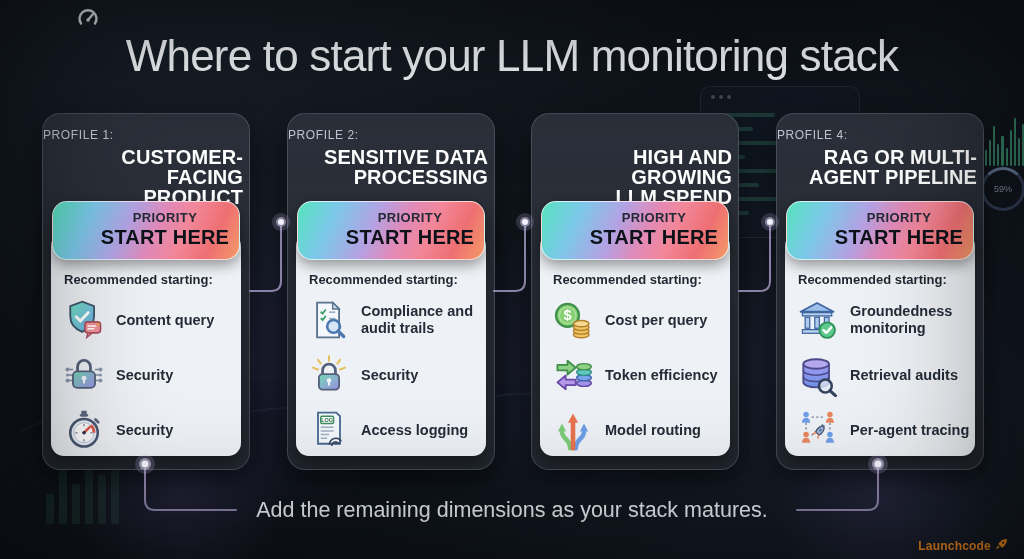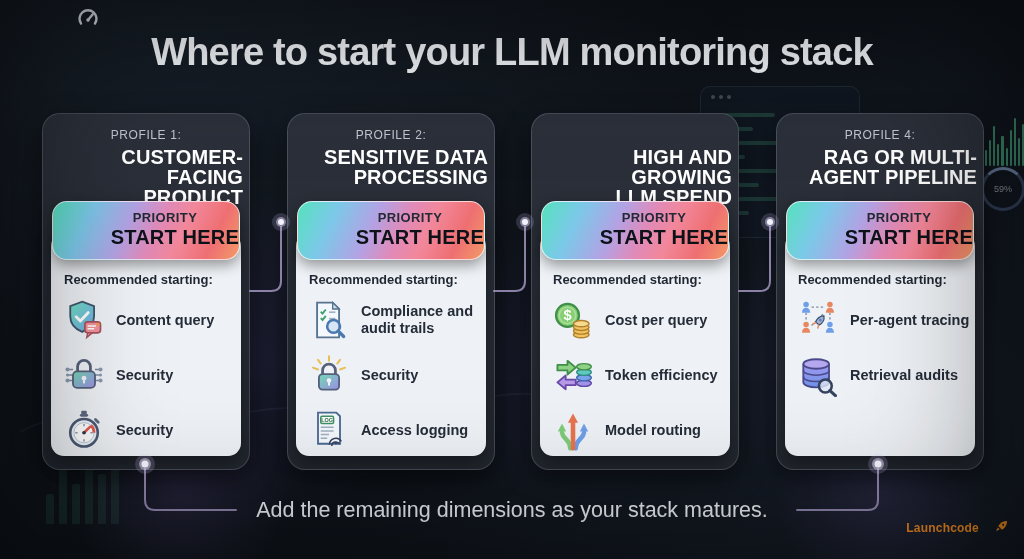--- a/index.html
+++ b/index.html
@@ -9,21 +9,21 @@
     background:
       radial-gradient(900px 520px at 18% 8%, #161d26 0%, rgba(22,29,38,0) 60%),
       radial-gradient(800px 500px at 86% 82%, #151b25 0%, rgba(21,27,37,0) 60%),
       linear-gradient(135deg,#121820,#0e1319 45%,#131a24);
   }
   .stage::after{content:"";position:absolute;inset:0;box-shadow:inset 0 0 150px rgba(0,0,0,.6);pointer-events:none;z-index:9;}
 
   .glow{position:absolute;border-radius:50%;pointer-events:none;z-index:0;}
 
   .title{position:absolute;top:31px;left:0;right:0;margin:0;text-align:center;
-    font-size:38px;font-weight:700;letter-spacing:-0.8px;color:#f2f5f9;z-index:2;}
+    font-size:44px;font-weight:400;letter-spacing:-0.8px;color:#f2f5f9;z-index:2;}
 
   
   .codewin{position:absolute;left:700px;top:86px;width:158px;height:150px;
     border:1px solid rgba(170,190,215,.10);border-radius:10px;background:rgba(18,26,36,.55);z-index:1;}
   .wdots{position:absolute;top:8px;left:10px;display:flex;gap:4px;}
   .wdots i{width:4px;height:4px;border-radius:50%;background:rgba(255,255,255,.22);}
   .codewin .dash{position:absolute;height:4px;border-radius:2px;background:rgba(84,200,150,.20);}
   .rbars{position:absolute;left:977px;top:112px;width:47px;height:54px;display:flex;align-items:flex-end;gap:2px;z-index:1;opacity:.65;}
   .rbars i{width:2.5px;background:#4fc08d;border-radius:1px;}
   .rbars i:nth-child(1){height:20px}.rbars i:nth-child(2){height:32px}.rbars i:nth-child(3){height:16px}
@@ -39,45 +39,45 @@
   .lbars i:nth-child(1){height:30px}.lbars i:nth-child(2){height:55px}.lbars i:nth-child(3){height:40px}
   .lbars i:nth-child(4){height:70px}.lbars i:nth-child(5){height:50px}.lbars i:nth-child(6){height:84px}
   .bgwave{position:absolute;inset:0;z-index:0;pointer-events:none;}
   .gauge-tl{position:absolute;left:77px;top:8px;z-index:2;opacity:.9;}
 
   
   .card{position:absolute;top:113px;width:206px;height:355px;z-index:2;
     background:linear-gradient(180deg,#2b303a,#232830);
     border:1px solid rgba(190,200,215,.22);border-radius:18px;
     box-shadow:0 10px 28px rgba(0,0,0,.45);}
-  .profile{position:absolute;top:14px;left:0;right:0;text-align:center;
+  .profile{position:absolute;top:14px;left:0;right:0;text-align:left;
     font-size:12px;letter-spacing:.6px;color:#c0c7d2;font-weight:500;}
   .ctitle{position:absolute;top:33px;left:6px;right:6px;text-align:right;
     font-size:20px;line-height:20px;font-weight:700;color:#ffffff;letter-spacing:.1px;}
   .badge{position:absolute;top:87px;left:50%;transform:translateX(-50%);width:148px;height:57px;
     border-radius:15px;text-align:center;z-index:3;
     background:linear-gradient(115deg,#55e2bd 0%,#7cc8e9 20%,#b3a2e4 40%,#e18ab8 55%,#f2879a 68%,#ee6f72 84%,#f39a67 100%);
     border:1.5px solid rgba(255,255,255,.7);box-shadow:0 5px 14px rgba(0,0,0,.4);padding-left:38px;}
   .badge .kicker{margin-top:8px;font-size:13px;font-weight:700;color:#232a36;letter-spacing:.4px;}
-  .badge .main{font-size:20px;font-weight:800;color:#0d1219;letter-spacing:.2px;margin-top:1px;text-align:right;}
+  .badge .main{font-size:20px;font-weight:800;color:#0d1219;letter-spacing:.2px;margin-top:1px;}
   .panel{position:absolute;top:119px;left:8px;right:8px;bottom:13px;background:#eef1f5;
     border-radius:13px;box-shadow:0 8px 18px rgba(0,0,0,.35);z-index:1;}
   .phead{position:absolute;top:39px;left:13px;font-size:13px;font-weight:700;color:#1f2732;}
   .items{position:absolute;top:64px;left:11px;right:5px;}
   .item{display:flex;align-items:center;gap:10px;height:46px;margin-bottom:9px;}
   .item-icon{width:44px;height:44px;flex:0 0 44px;}
   .item-icon svg{width:44px;height:44px;display:block;}
   .item-label{font-size:14.5px;font-weight:600;color:#242c38;line-height:17px;}
 
   .connector-svg{position:absolute;left:0;top:0;width:1024px;height:559px;z-index:3;pointer-events:none;}
 
   .footnote{position:absolute;top:498px;left:0;right:0;text-align:center;
     font-size:21.5px;font-weight:500;color:#e9edf3;z-index:2;}
 
-  .brand{position:absolute;right:16px;bottom:22px;display:flex;align-items:center;gap:16px;z-index:3;}
+  .brand{position:absolute;right:16px;bottom:4px;display:flex;align-items:center;gap:4px;z-index:3;}
   .brand-text{color:#f08b1e;font-size:12px;font-weight:700;letter-spacing:.2px;}
   .hidden-defs{position:absolute;width:0;height:0;overflow:hidden;}
 </style>
 </head>
 <body>
 
 <div class="stage">
 
   <svg class="hidden-defs" aria-hidden="true">
     <defs>
@@ -349,20 +349,47 @@
     <div class="badge">
       <div class="kicker">PRIORITY</div>
       <div class="main">START HERE</div>
     </div>
     <div class="panel">
       <div class="phead">Recommended starting:</div>
       <div class="items">
         <div class="item">
           <span class="item-icon">
               <svg viewBox="0 0 48 48">
+                <path d="M23 5.5L41 15H5z" fill="#9fc0ea" stroke="#3f66a0" stroke-width="2" stroke-linejoin="round"></path>
+                <rect x="7" y="16" width="32" height="3.5" fill="#b9d2ee" stroke="#3f66a0" stroke-width="1.4"></rect>
+                <rect x="10" y="21" width="5" height="12" fill="#aecbee" stroke="#3f66a0" stroke-width="1.4"></rect>
+                <rect x="20.5" y="21" width="5" height="12" fill="#aecbee" stroke="#3f66a0" stroke-width="1.4"></rect>
+                <rect x="31" y="21" width="5" height="12" fill="#aecbee" stroke="#3f66a0" stroke-width="1.4"></rect>
+                <rect x="7" y="34.5" width="32" height="4" fill="#b9d2ee" stroke="#3f66a0" stroke-width="1.4"></rect>
+                <circle cx="34" cy="35" r="8.5" fill="#5fca8d" stroke="#2e8f58" stroke-width="2"></circle>
+                <path d="M30 35l3 3 5.5-6" fill="none" stroke="#ffffff" stroke-width="2.6" stroke-linecap="round" stroke-linejoin="round"></path>
+              </svg>
+            </span>
+          <span class="item-label">Groundedness monitoring</span>
+        </div>
+        <div class="item">
+          <span class="item-icon">
+              <svg viewBox="0 0 48 48">
+                <path d="M8 12v20c0 3 6.3 5.5 14 5.5s14-2.5 14-5.5V12" fill="url(#gPurpleBlue)" stroke="#4a4a8a" stroke-width="2"></path>
+                <ellipse cx="22" cy="12" rx="14" ry="5.2" fill="#b5a8ee" stroke="#4a4a8a" stroke-width="2"></ellipse>
+                <path d="M8 19c0 2.9 6.3 5.2 14 5.2s14-2.3 14-5.2M8 26c0 2.9 6.3 5.2 14 5.2s14-2.3 14-5.2" fill="none" stroke="#4a4a8a" stroke-width="1.6"></path>
+                <circle cx="32" cy="36" r="7" fill="rgba(225,232,246,.8)" stroke="#36435f" stroke-width="2.8"></circle>
+                <path d="M37 41l6 5.5" stroke="#36435f" stroke-width="3.4" stroke-linecap="round"></path>
+              </svg>
+            </span>
+          <span class="item-label">Retrieval audits</span>
+        </div>
+        <div class="item">
+          <span class="item-icon">
+              <svg viewBox="0 0 48 48">
                 <g stroke="#7e8aa0" stroke-width="1.5" stroke-dasharray="2.5 2.5">
                   <path d="M17 10h14"></path>
                   <path d="M11 16v9"></path>
                   <path d="M37 16v9"></path>
                   <path d="M17 30l13-13"></path>
                 </g>
                 <g fill="#6f9fe8">
                   <circle cx="11" cy="7" r="3"></circle>
                   <path d="M6.5 16c0-3.5 2-5.5 4.5-5.5s4.5 2 4.5 5.5z"></path>
                 </g>
@@ -379,32 +406,20 @@
                   <path d="M32.5 38c0-3.5 2-5.5 4.5-5.5s4.5 2 4.5 5.5z"></path>
                 </g>
                 <g transform="rotate(40 25 26)">
                   <path d="M25 17.5c3 2.5 4 7 2.5 11h-5c-1.5-4-0.5-8.5 2.5-11z" fill="#9fb4d8" stroke="#3a4a66" stroke-width="1.3"></path>
                   <circle cx="25" cy="23.5" r="1.5" fill="#5f7fb0"></circle>
                   <path d="M23 29l-1.5 3M27 29l1.5 3" stroke="#e8875f" stroke-width="1.6" stroke-linecap="round"></path>
                 </g>
               </svg>
             </span>
           <span class="item-label">Per-agent tracing</span>
-        </div>
-        <div class="item">
-          <span class="item-icon">
-              <svg viewBox="0 0 48 48">
-                <path d="M8 12v20c0 3 6.3 5.5 14 5.5s14-2.5 14-5.5V12" fill="url(#gPurpleBlue)" stroke="#4a4a8a" stroke-width="2"></path>
-                <ellipse cx="22" cy="12" rx="14" ry="5.2" fill="#b5a8ee" stroke="#4a4a8a" stroke-width="2"></ellipse>
-                <path d="M8 19c0 2.9 6.3 5.2 14 5.2s14-2.3 14-5.2M8 26c0 2.9 6.3 5.2 14 5.2s14-2.3 14-5.2" fill="none" stroke="#4a4a8a" stroke-width="1.6"></path>
-                <circle cx="32" cy="36" r="7" fill="rgba(225,232,246,.8)" stroke="#36435f" stroke-width="2.8"></circle>
-                <path d="M37 41l6 5.5" stroke="#36435f" stroke-width="3.4" stroke-linecap="round"></path>
-              </svg>
-            </span>
-          <span class="item-label">Retrieval audits</span>
         </div>
       </div>
     </div>
   </section>
 
   <svg class="connector-svg" viewBox="0 0 1024 559">
     <g fill="none" stroke="#b4a6d4" stroke-width="2" opacity="0.75" stroke-linecap="round">
       <path d="M281 227 L281 281 Q281 291 271 291 L250 291"></path>
       <path d="M525 227 L525 281 Q525 291 515 291 L494 291"></path>
       <path d="M770 227 L770 281 Q770 291 760 291 L739 291"></path>

